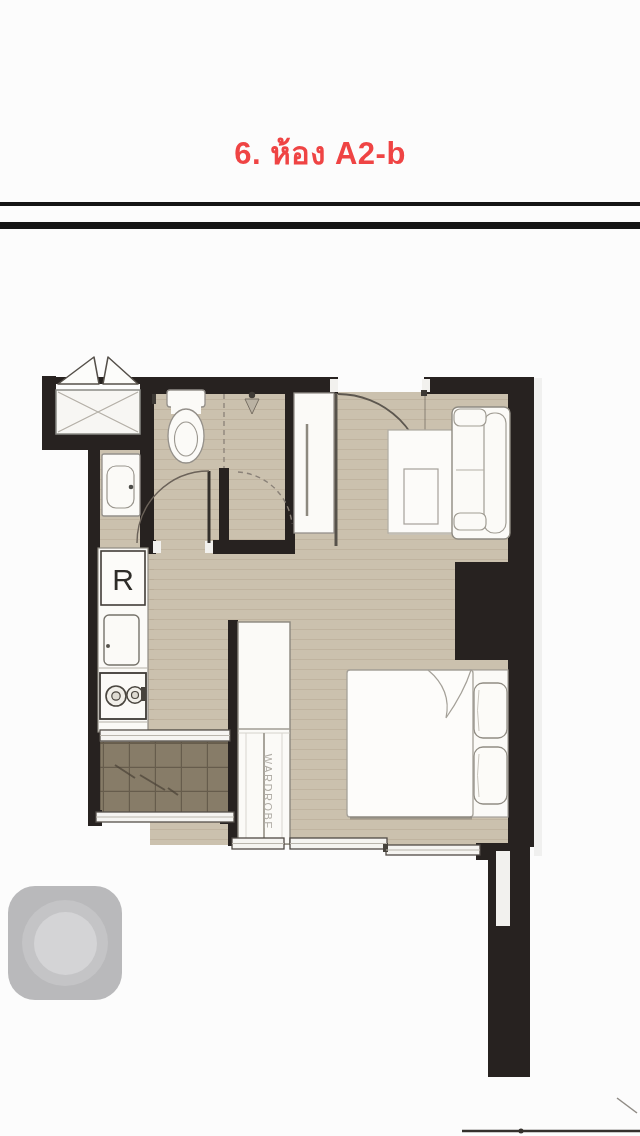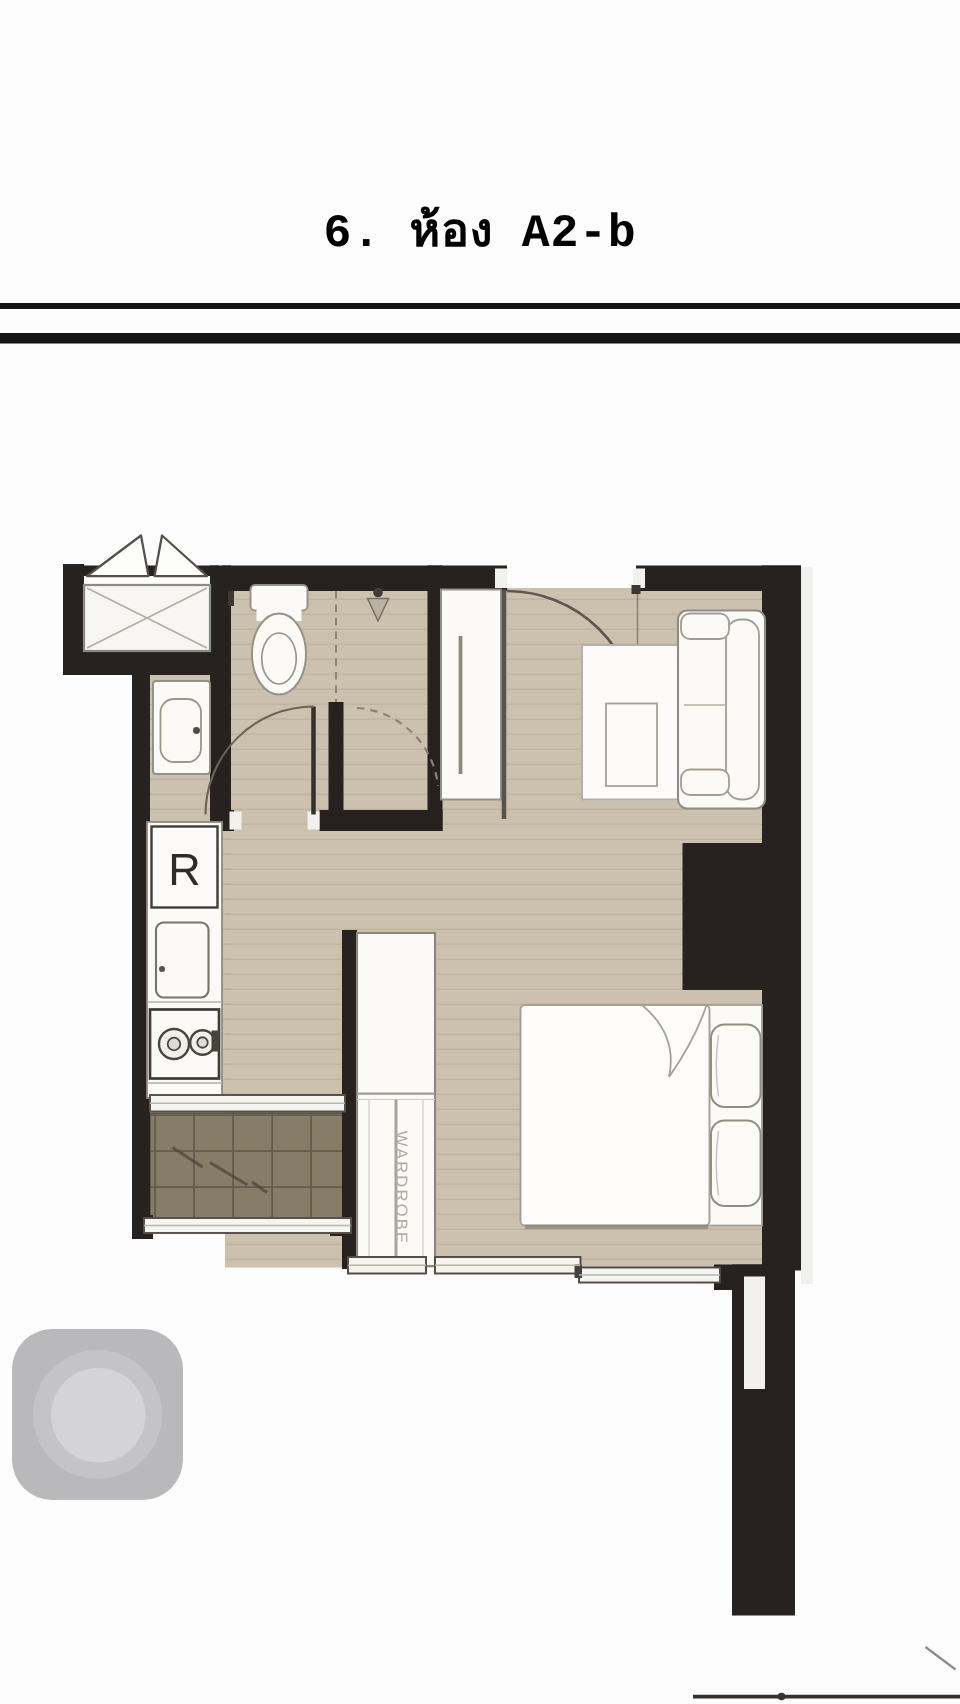--- a/index.html
+++ b/index.html
@@ -9,22 +9,22 @@
     --balcony:#877c68;
     --balcony-line:#665c4c;
     --furn:#fbfaf7;
     --furn-out:#94908a;
     --door:#5d574f;
   }
   html,body{margin:0;padding:0;}
   body{width:640px;height:1136px;position:relative;overflow:hidden;
        background:#fcfcfc;font-family:"Liberation Sans",sans-serif;}
   .page-title{position:absolute;top:128px;left:0;width:640px;height:48px;
-              text-align:center;font-size:31px;font-weight:700;color:#000000;
-              letter-spacing:0.5px;font-family:Liberation Mono, monospace;}
+              text-align:center;font-size:31px;font-weight:700;color:#ef4444;
+              letter-spacing:0.5px;}
   .rule{position:absolute;left:0;width:640px;background:#141414;}
   .rule-thin{top:202px;height:4px;}
   .rule-thick{top:222px;height:7px;}
   .plan-svg{position:absolute;left:0;top:0;}
   .assistive{position:absolute;left:8px;top:886px;width:114px;height:114px;
              border-radius:27px;background:#b9b9bb;display:flex;
              align-items:center;justify-content:center;}
   .assistive .ring{width:86px;height:86px;border-radius:50%;background:#c4c4c6;
              display:flex;align-items:center;justify-content:center;}
   .assistive .dot{width:63px;height:63px;border-radius:50%;background:#d4d4d6;}

